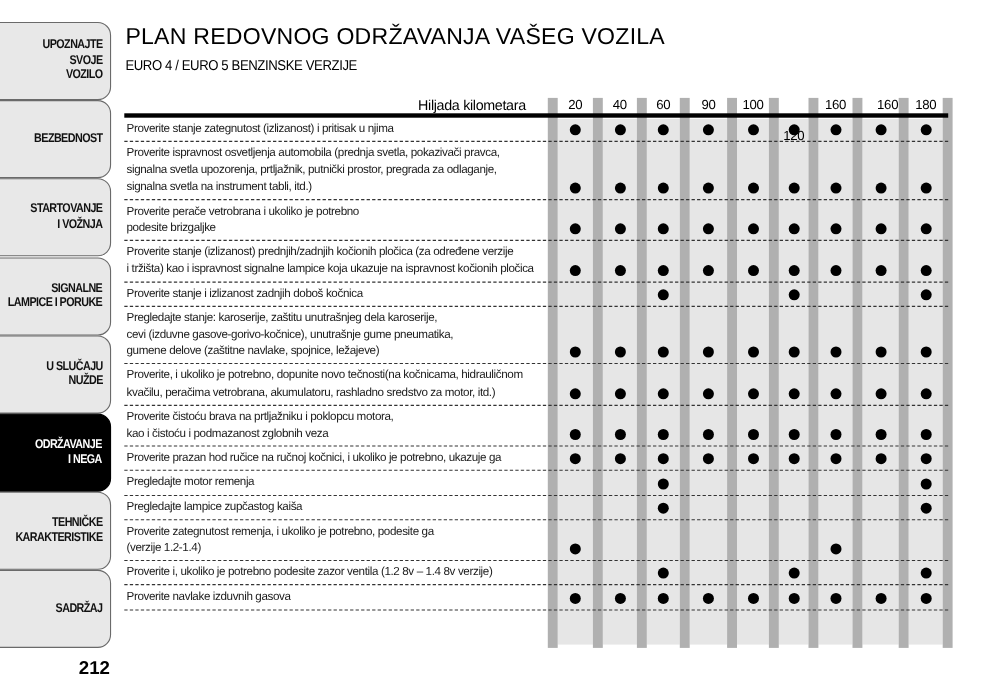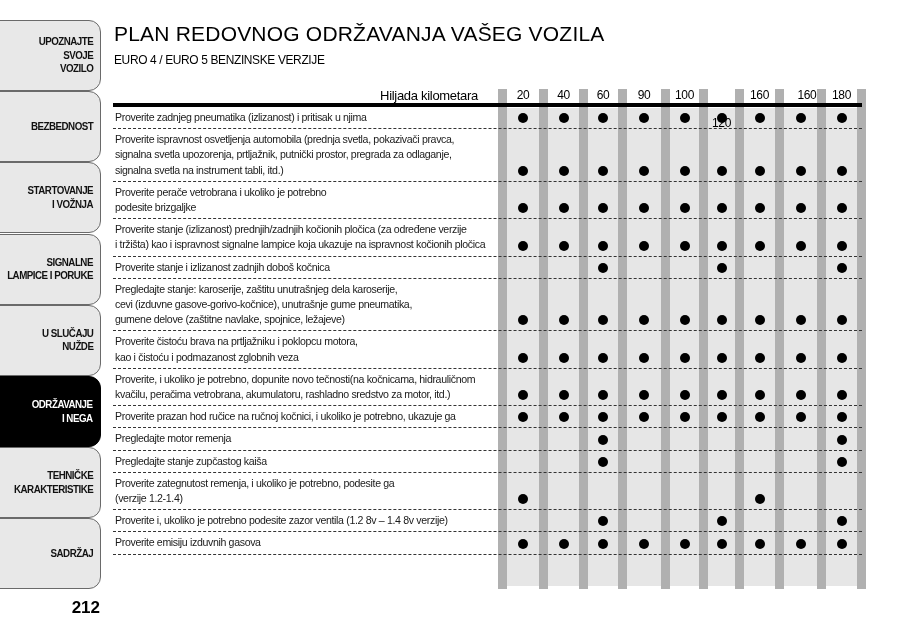--- a/index.html
+++ b/index.html
@@ -136,21 +136,21 @@
       <div class="km" style="left: 474px;">60</div>
       <div class="km" style="left: 515px;">90</div>
       <div class="km" style="left: 555.5px;">100</div>
       <div class="km" style="left: 592.5px; margin-top: 28px;">120</div>
       <div class="km" style="left: 630.5px;">160</div>
       <div class="km" style="left: 671.5px; text-align: right;">160</div>
       <div class="km" style="left: 712.5px;">180</div>
     </div>
   <div id="rows">
       <div class="row">
-        <div class="task">Proverite zadnjeg pneumatika (izlizanost) i pritisak u njima</div>
+        <div class="task">Proverite stanje zategnutost (izlizanost) i pritisak u njima</div>
         <div class="dot" style="left: 405px;"></div>
         <div class="dot" style="left: 445.5px;"></div>
         <div class="dot" style="left: 485px;"></div>
         <div class="dot" style="left: 526px;"></div>
         <div class="dot" style="left: 566.5px;"></div>
         <div class="dot" style="left: 603.5px;"></div>
         <div class="dot" style="left: 641.5px;"></div>
         <div class="dot" style="left: 682.5px;"></div>
         <div class="dot" style="left: 723.5px;"></div>
       </div>
@@ -208,81 +208,81 @@
         <div class="dot" style="left: 445.5px;"></div>
         <div class="dot" style="left: 485px;"></div>
         <div class="dot" style="left: 526px;"></div>
         <div class="dot" style="left: 566.5px;"></div>
         <div class="dot" style="left: 603.5px;"></div>
         <div class="dot" style="left: 641.5px;"></div>
         <div class="dot" style="left: 682.5px;"></div>
         <div class="dot" style="left: 723.5px;"></div>
       </div>
       <div class="row">
+        <div class="task">Proverite, i ukoliko je potrebno, dopunite novo tečnosti(na kočnicama, hidrauličnom
+kvačilu, peračima vetrobrana, akumulatoru, rashladno sredstvo za motor, itd.)</div>
+        <div class="dot" style="left: 405px;"></div>
+        <div class="dot" style="left: 445.5px;"></div>
+        <div class="dot" style="left: 485px;"></div>
+        <div class="dot" style="left: 526px;"></div>
+        <div class="dot" style="left: 566.5px;"></div>
+        <div class="dot" style="left: 603.5px;"></div>
+        <div class="dot" style="left: 641.5px;"></div>
+        <div class="dot" style="left: 682.5px;"></div>
+        <div class="dot" style="left: 723.5px;"></div>
+      </div>
+      <div class="row">
         <div class="task">Proverite čistoću brava na prtljažniku i poklopcu motora,
 kao i čistoću i podmazanost zglobnih veza</div>
         <div class="dot" style="left: 405px;"></div>
         <div class="dot" style="left: 445.5px;"></div>
         <div class="dot" style="left: 485px;"></div>
         <div class="dot" style="left: 526px;"></div>
         <div class="dot" style="left: 566.5px;"></div>
         <div class="dot" style="left: 603.5px;"></div>
         <div class="dot" style="left: 641.5px;"></div>
         <div class="dot" style="left: 682.5px;"></div>
         <div class="dot" style="left: 723.5px;"></div>
       </div>
       <div class="row">
-        <div class="task">Proverite, i ukoliko je potrebno, dopunite novo tečnosti(na kočnicama, hidrauličnom
-kvačilu, peračima vetrobrana, akumulatoru, rashladno sredstvo za motor, itd.)</div>
-        <div class="dot" style="left: 405px;"></div>
-        <div class="dot" style="left: 445.5px;"></div>
-        <div class="dot" style="left: 485px;"></div>
-        <div class="dot" style="left: 526px;"></div>
-        <div class="dot" style="left: 566.5px;"></div>
-        <div class="dot" style="left: 603.5px;"></div>
-        <div class="dot" style="left: 641.5px;"></div>
-        <div class="dot" style="left: 682.5px;"></div>
-        <div class="dot" style="left: 723.5px;"></div>
-      </div>
-      <div class="row">
         <div class="task">Proverite prazan hod ručice na ručnoj kočnici, i ukoliko je potrebno, ukazuje ga</div>
         <div class="dot" style="left: 405px;"></div>
         <div class="dot" style="left: 445.5px;"></div>
         <div class="dot" style="left: 485px;"></div>
         <div class="dot" style="left: 526px;"></div>
         <div class="dot" style="left: 566.5px;"></div>
         <div class="dot" style="left: 603.5px;"></div>
         <div class="dot" style="left: 641.5px;"></div>
         <div class="dot" style="left: 682.5px;"></div>
         <div class="dot" style="left: 723.5px;"></div>
       </div>
       <div class="row">
         <div class="task">Pregledajte motor remenja</div>
         <div class="dot" style="left: 485px;"></div>
         <div class="dot" style="left: 723.5px;"></div>
       </div>
       <div class="row">
-        <div class="task">Pregledajte stanje zupčastog kaiša</div>
+        <div class="task">Pregledajte lampice zupčastog kaiša</div>
         <div class="dot" style="left: 485px;"></div>
         <div class="dot" style="left: 723.5px;"></div>
       </div>
       <div class="row">
         <div class="task">Proverite zategnutost remenja, i ukoliko je potrebno, podesite ga
 (verzije 1.2-1.4)</div>
         <div class="dot" style="left: 405px;"></div>
         <div class="dot" style="left: 641.5px;"></div>
       </div>
       <div class="row">
         <div class="task">Proverite i, ukoliko je potrebno podesite zazor ventila (1.2 8v – 1.4 8v verzije)</div>
         <div class="dot" style="left: 485px;"></div>
         <div class="dot" style="left: 603.5px;"></div>
         <div class="dot" style="left: 723.5px;"></div>
       </div>
       <div class="row">
-        <div class="task">Proverite emisiju izduvnih gasova</div>
+        <div class="task">Proverite navlake izduvnih gasova</div>
         <div class="dot" style="left: 405px;"></div>
         <div class="dot" style="left: 445.5px;"></div>
         <div class="dot" style="left: 485px;"></div>
         <div class="dot" style="left: 526px;"></div>
         <div class="dot" style="left: 566.5px;"></div>
         <div class="dot" style="left: 603.5px;"></div>
         <div class="dot" style="left: 641.5px;"></div>
         <div class="dot" style="left: 682.5px;"></div>
         <div class="dot" style="left: 723.5px;"></div>
       </div>

